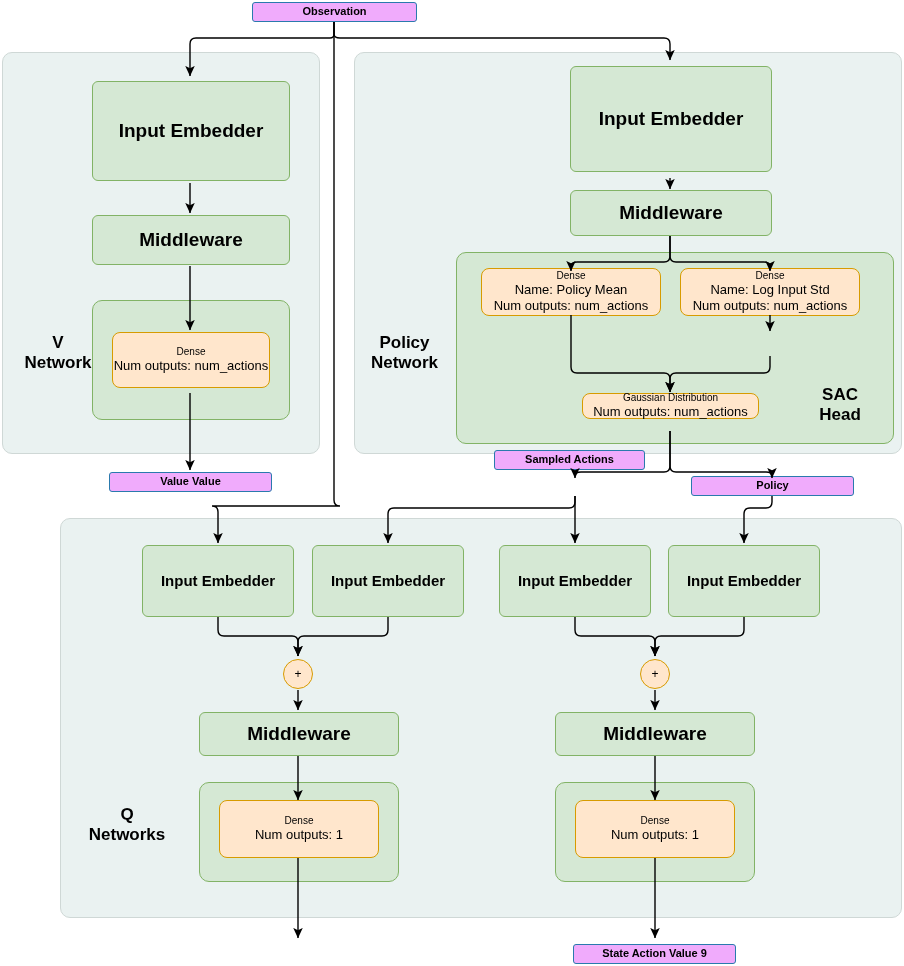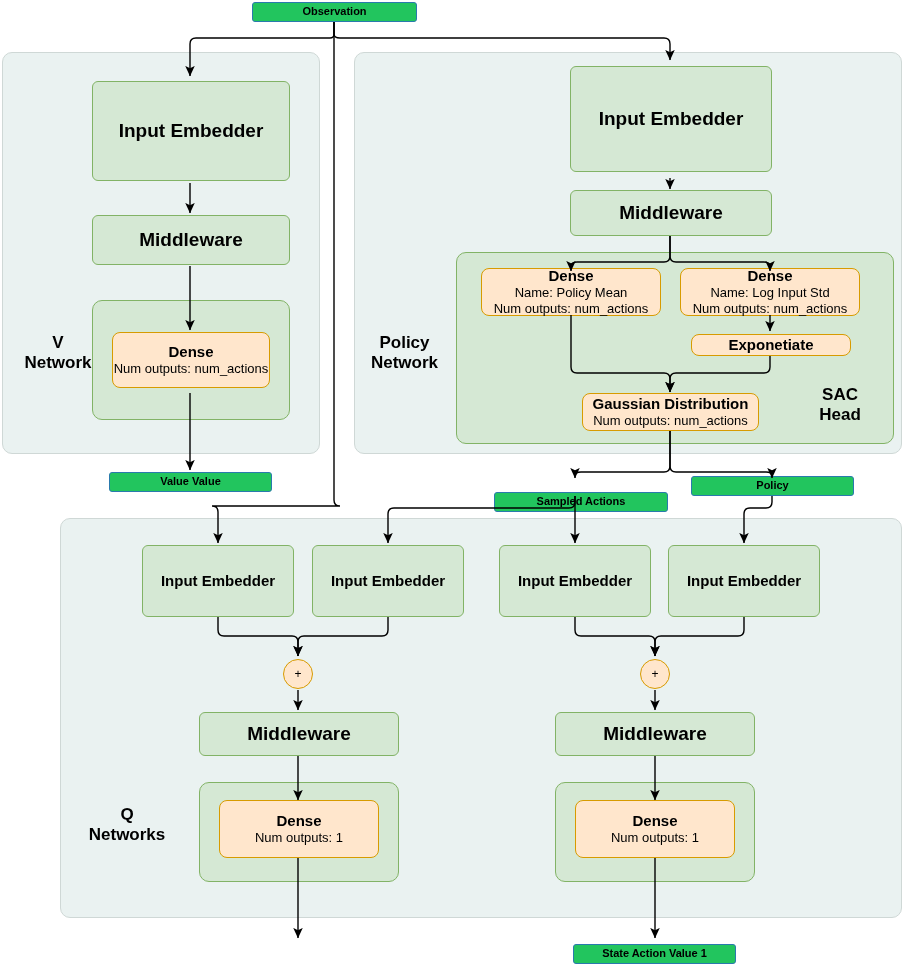--- a/index.html
+++ b/index.html
@@ -63,21 +63,21 @@
   
   .box-orange {
     background: #ffe6cc;
     border: 1.8px solid #d79b00;
     border-radius: 8px;
     color: #000000;
     z-index: 3;
   }
   
   .box-blue {
-    background: #22c55e;
+    background: #f0abfc;
     border: 1.8px solid #2a7aad;
     border-radius: 3px;
     color: #000000;
     font-weight: bold;
     font-size: 11px;
     z-index: 4;
   }
   .plus-node {
     position: absolute;
     width: 30px;
@@ -98,21 +98,21 @@
     font-weight: bold;
     font-size: 17px;
     color: #000;
     text-align: center;
     line-height: 1.2;
     z-index: 3;
     white-space: pre-line;
   }
   .t-lg { font-size: 19px; font-weight: bold; }
   .t-sm { font-size: 13px; font-weight: normal; }
-  .t-bold-sm { font-size: 15px; font-weight: bold; }
+  .t-bold-sm { font-size: 10px; font-weight: normal; }
 </style>
 </head>
 <body>
 
 <div id="canvas">
 
   <div class="node group-outer" style="left:2px; top:52px; width:318px; height:402px;"></div>
 
   <div class="node group-outer" style="left:354px; top:52px; width:548px; height:402px;"></div>
 
@@ -185,34 +185,34 @@
   </svg>
 
   <div class="node box-blue" style="left:252px; top:2px; width:165px; height:20px;">
     <span>Observation</span>
   </div>
 
   <div class="node box-blue" style="left:109px; top:472px; width:163px; height:20px;">
     <span>Value Value</span>
   </div>
 
-  <div class="node box-blue" style="left:494px; top:492px; width:174px; height:20px;">
+  <div class="node box-blue" style="left:494px; top:450px; width:151px; height:20px;">
     <span>Sampled Actions</span>
   </div>
 
   <div class="node box-blue" style="left:691px; top:476px; width:163px; height:20px;">
     <span>Policy</span>
   </div>
 
   <div class="node box-blue" style="left:217px; top:944px; width:163px; height:20px;margin-top:24px;">
     <span>State Action Value 1</span>
   </div>
 
   <div class="node box-blue" style="left:573px; top:944px; width:163px; height:20px;">
-    <span>State Action Value 1</span>
+    <span>State Action Value 9</span>
   </div>
 
   <div class="grp-label" style="left:8px; top:333px; width:100px;">V
 Network</div>
 
   <div class="grp-label" style="left:357px; top:333px; width:95px;">Policy
 Network</div>
 
   <div class="grp-label" style="left:800px; top:385px; width:80px;">SAC
 Head</div>
@@ -248,25 +248,22 @@
     <span class="t-sm">Name: Policy Mean</span>
     <span class="t-sm">Num outputs: num_actions</span>
   </div>
 
   <div class="node box-orange" style="left:680px; top:268px; width:180px; height:48px;">
     <span class="t-bold-sm">Dense</span>
     <span class="t-sm">Name: Log Input Std</span>
     <span class="t-sm">Num outputs: num_actions</span>
   </div>
 
-  <div class="node box-orange" style="left:691px; top:334px; width:160px; height:22px;">
-    <span class="t-bold-sm">Exponetiate</span>
-  </div>
-
-  <div class="node box-orange" style="left:582px; top:393px; width:177px; height:38px;">
+
+  <div class="node box-orange" style="left:582px; top:393px; width:177px; height:26px;">
     <span class="t-bold-sm">Gaussian Distribution</span>
     <span class="t-sm">Num outputs: num_actions</span>
   </div>
 
   <div class="node box-green" style="left:142px; top:545px; width:152px; height:72px; font-size:15px;">
     <span>Input Embedder</span>
   </div>
 
   <div class="node box-green" style="left:312px; top:545px; width:152px; height:72px; font-size:15px;">
     <span>Input Embedder</span>

